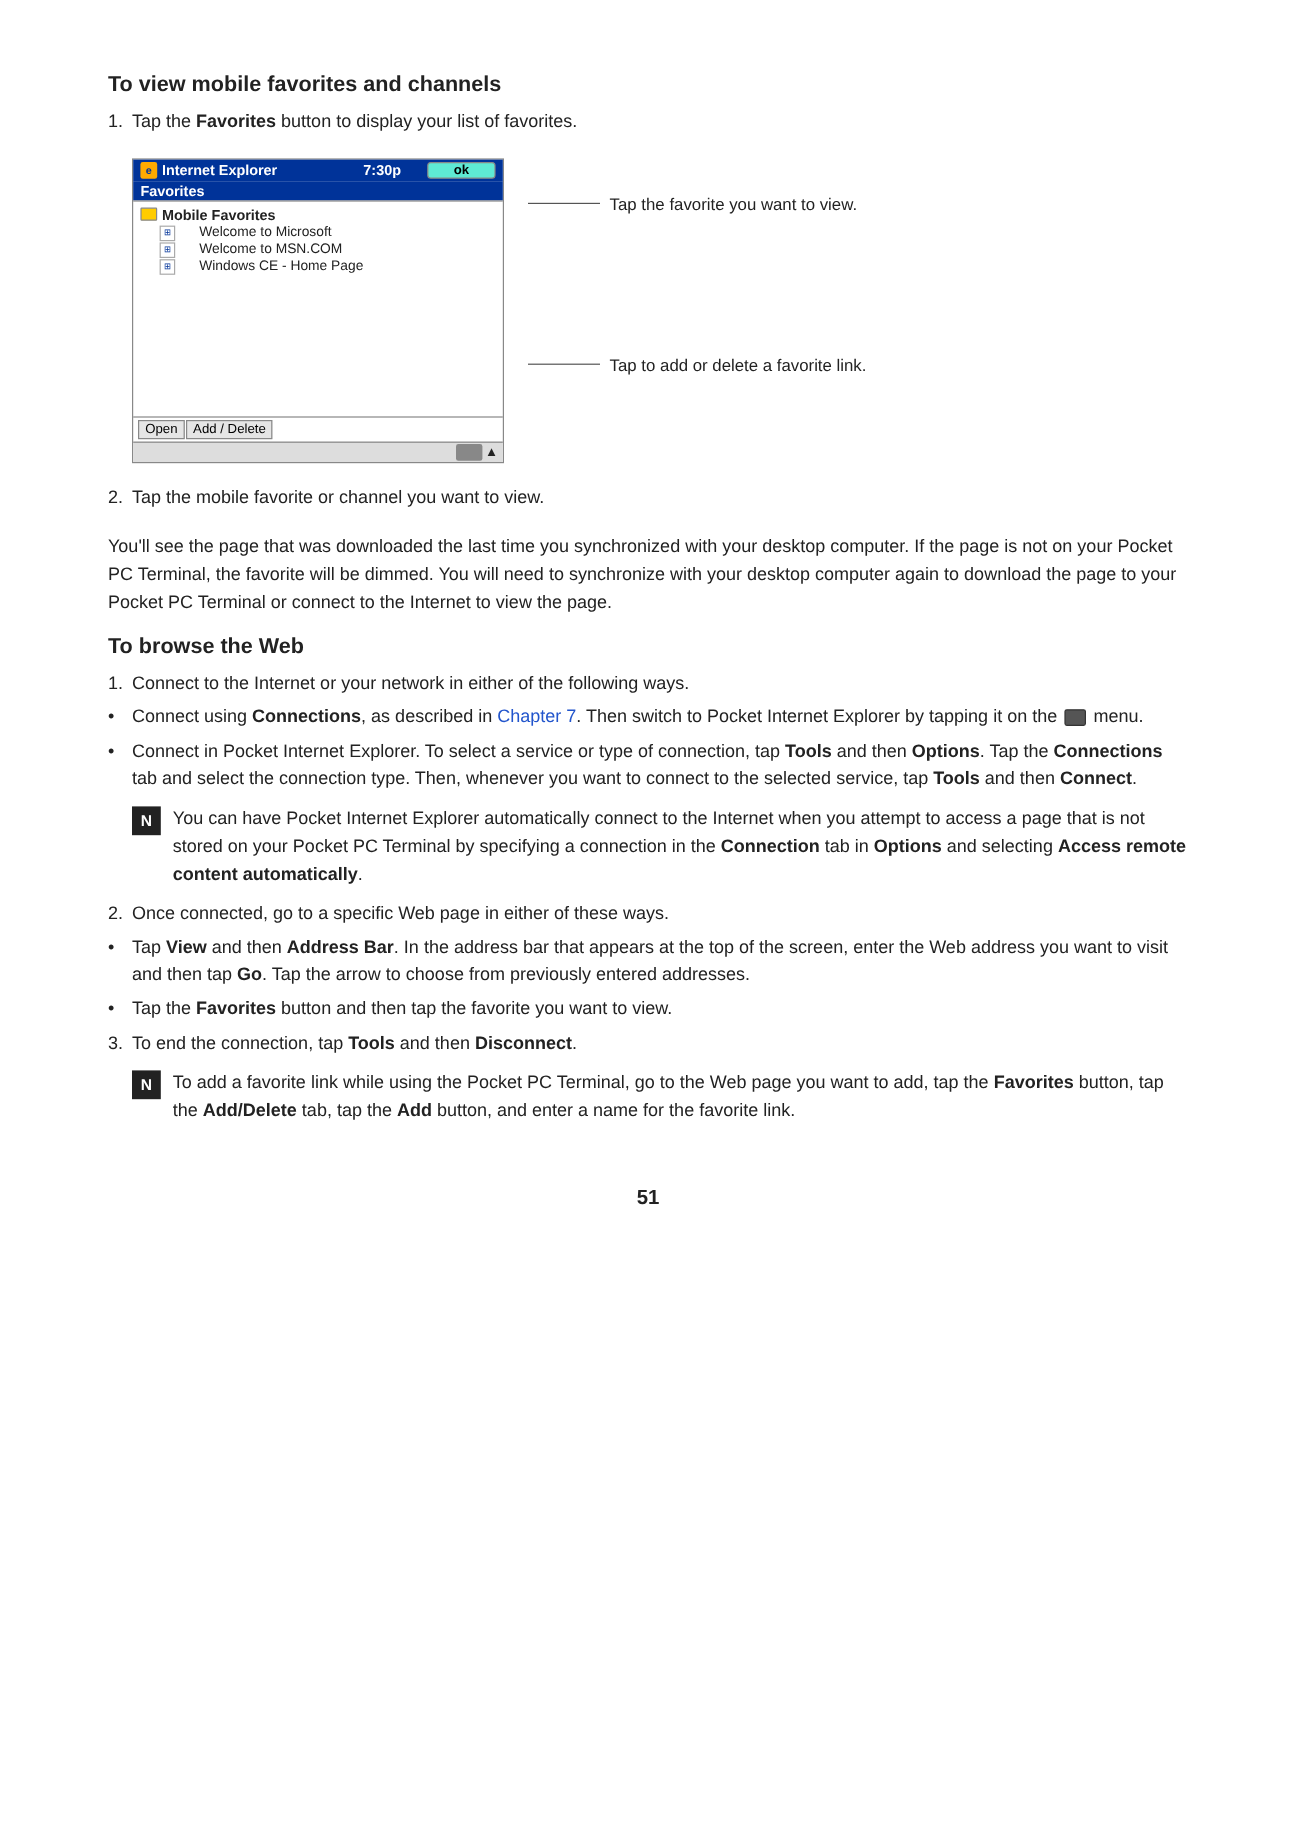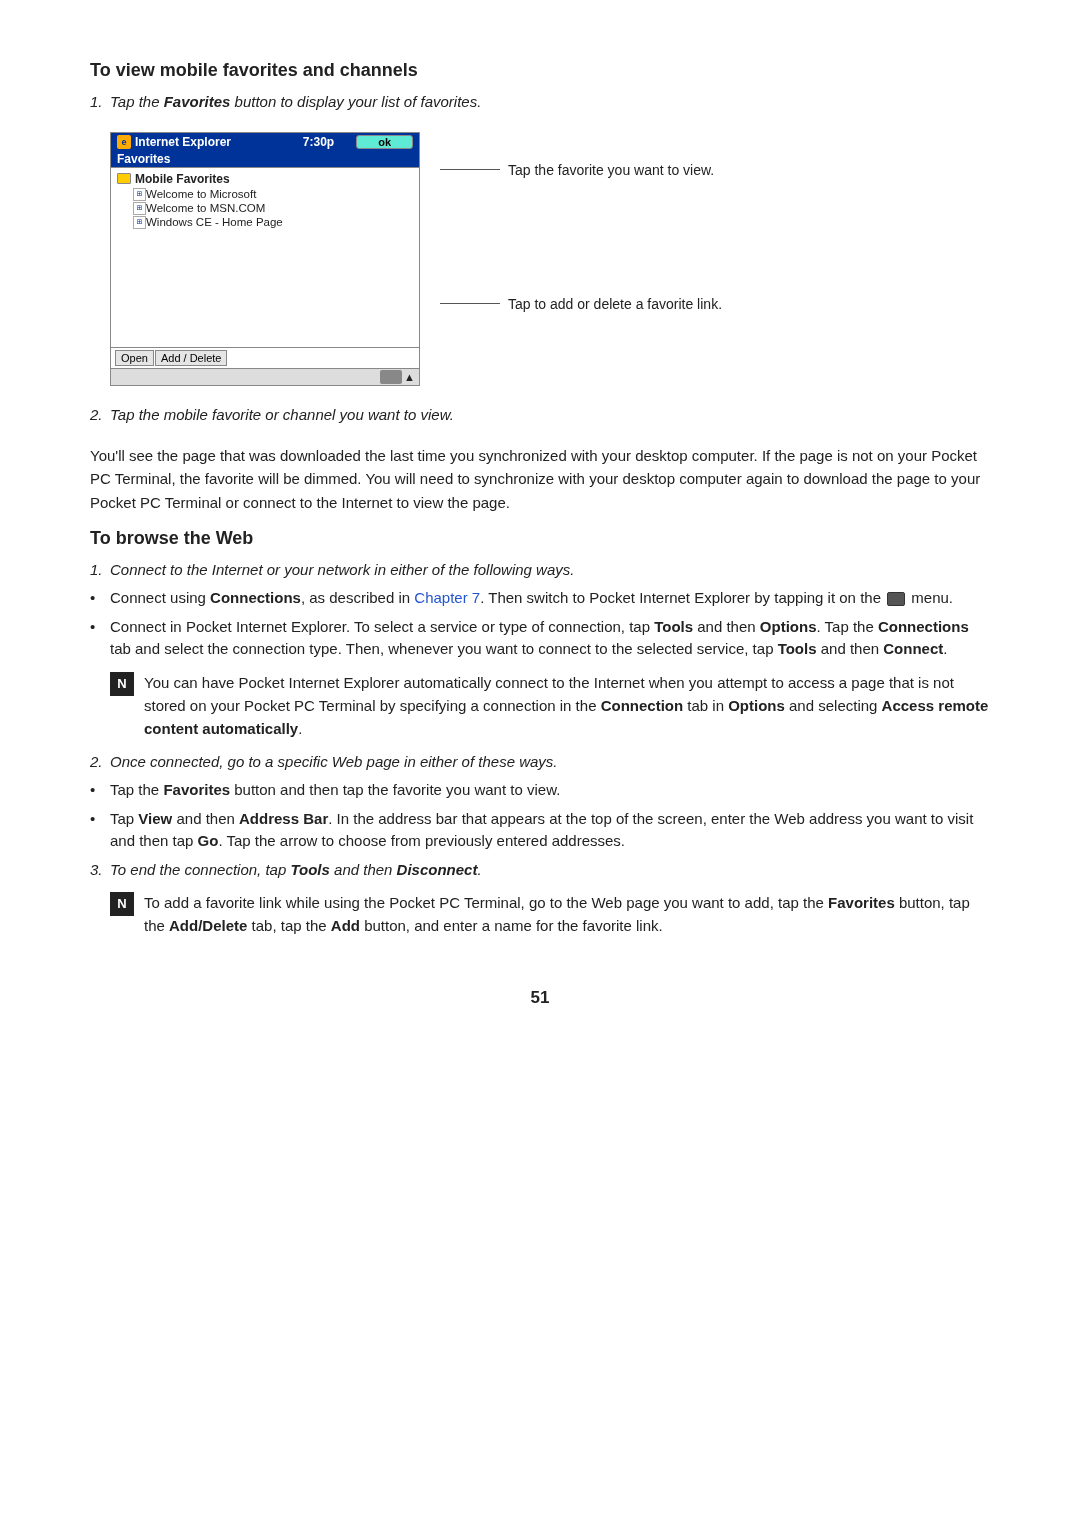--- a/index.html
+++ b/index.html
@@ -26,21 +26,20 @@
 
     .step-list > li {
       margin-bottom: 6px;
       padding-left: 20px;
       position: relative;
       line-height: 1.5;
     }
 
     .step-numbered {
       padding-left: 20px;
-      font-style: italic;
     }
 
     .step-numbered::before {
       content: attr(data-num) ".";
       position: absolute;
       left: 0;
     }
 
     .step-bullet {
       padding-left: 16px;
@@ -149,21 +148,21 @@
       background: #ffcc00;
       border: 1px solid #888;
       border-radius: 1px;
       display: inline-block;
     }
 
     .ie-subitem {
       padding-left: 16px;
       display: flex;
       align-items: center;
-      gap: 0;
+      gap: 20px;
       margin-bottom: 1px;
       font-size: 11.5px;
     }
 
     .ie-page-icon {
       width: 13px;
       height: 13px;
       background: #ffffff;
       border: 1px solid #aaa;
       display: inline-flex;
@@ -374,24 +373,24 @@
 <div class="note-box">
   <div class="note-icon">N</div>
   <p class="note-text">You can have Pocket Internet Explorer automatically connect to the Internet when you attempt to access a page that is not stored on your Pocket PC Terminal by specifying a connection in the <b>Connection</b> tab in <b>Options</b> and selecting <b>Access remote content automatically</b>.</p>
 </div>
 
 <ul class="step-list" style="margin-top:8px;">
   <li class="step-numbered" data-num="2">
     <span>Once connected, go to a specific Web page in either of these ways.</span>
   </li>
   <li class="step-bullet">
+    <span>Tap <b>View</b> and then <b>Address Bar</b>. In the address bar that appears at the top of the screen, enter the Web address you want to visit and then tap <b>Go</b>. Tap the arrow to choose from previously entered addresses.</span>
+  </li>
+  <li class="step-bullet">
     <span>Tap the <b>Favorites</b> button and then tap the favorite you want to view.</span>
-  </li>
-  <li class="step-bullet">
-    <span>Tap <b>View</b> and then <b>Address Bar</b>. In the address bar that appears at the top of the screen, enter the Web address you want to visit and then tap <b>Go</b>. Tap the arrow to choose from previously entered addresses.</span>
   </li>
   <li class="step-numbered" data-num="3" style="margin-top:6px;">
     <span>To end the connection, tap <b>Tools</b> and then <b>Disconnect</b>.</span>
   </li>
 </ul>
 
 <div class="note-box" style="margin-top:10px;">
   <div class="note-icon">N</div>
   <p class="note-text">To add a favorite link while using the Pocket PC Terminal, go to the Web page you want to add, tap the <b>Favorites</b> button, tap the <b>Add/Delete</b> tab, tap the <b>Add</b> button, and enter a name for the favorite link.</p>
 </div>

